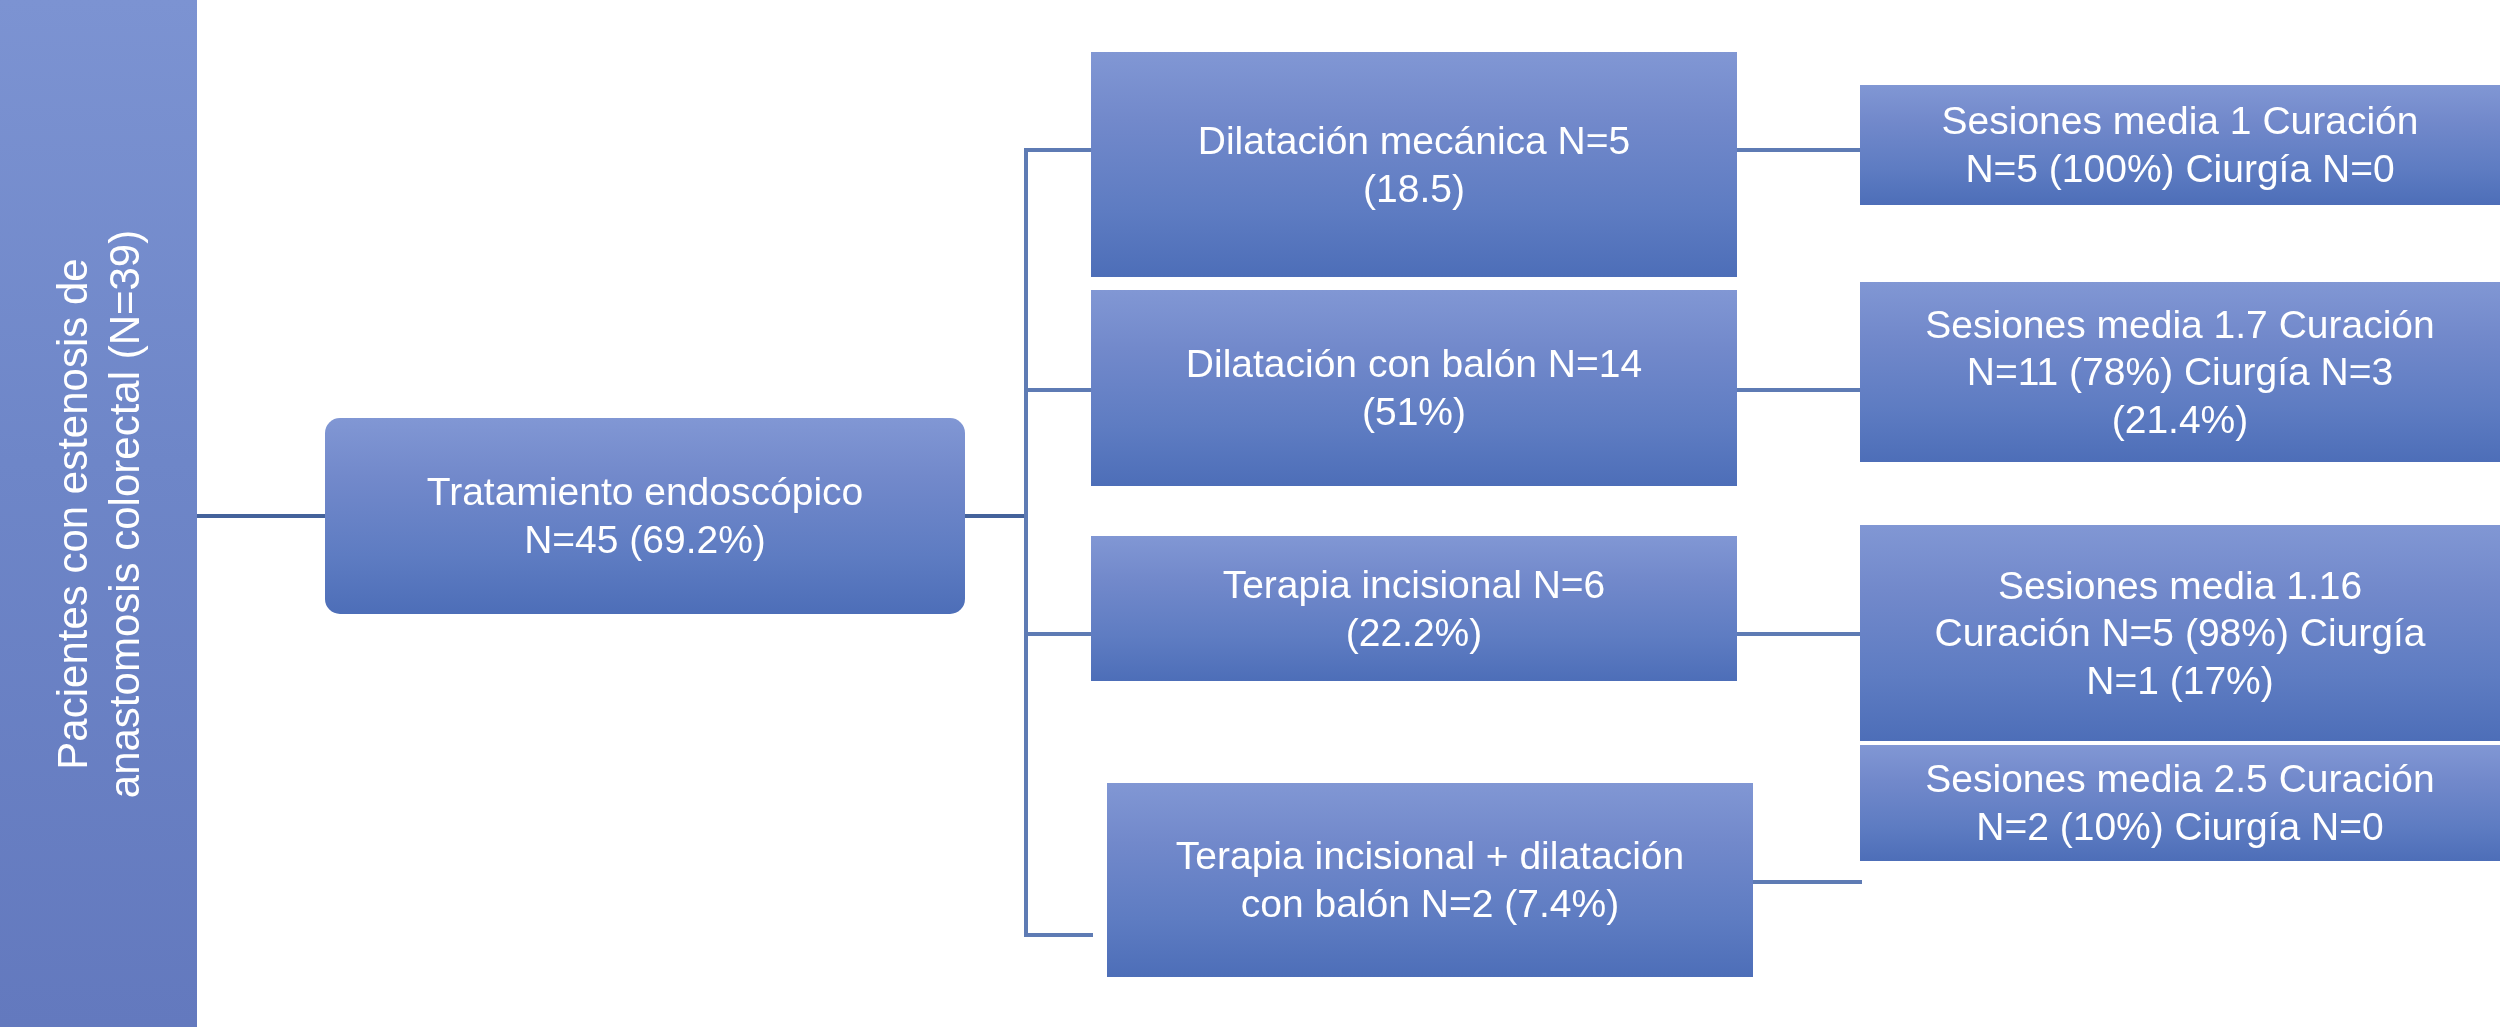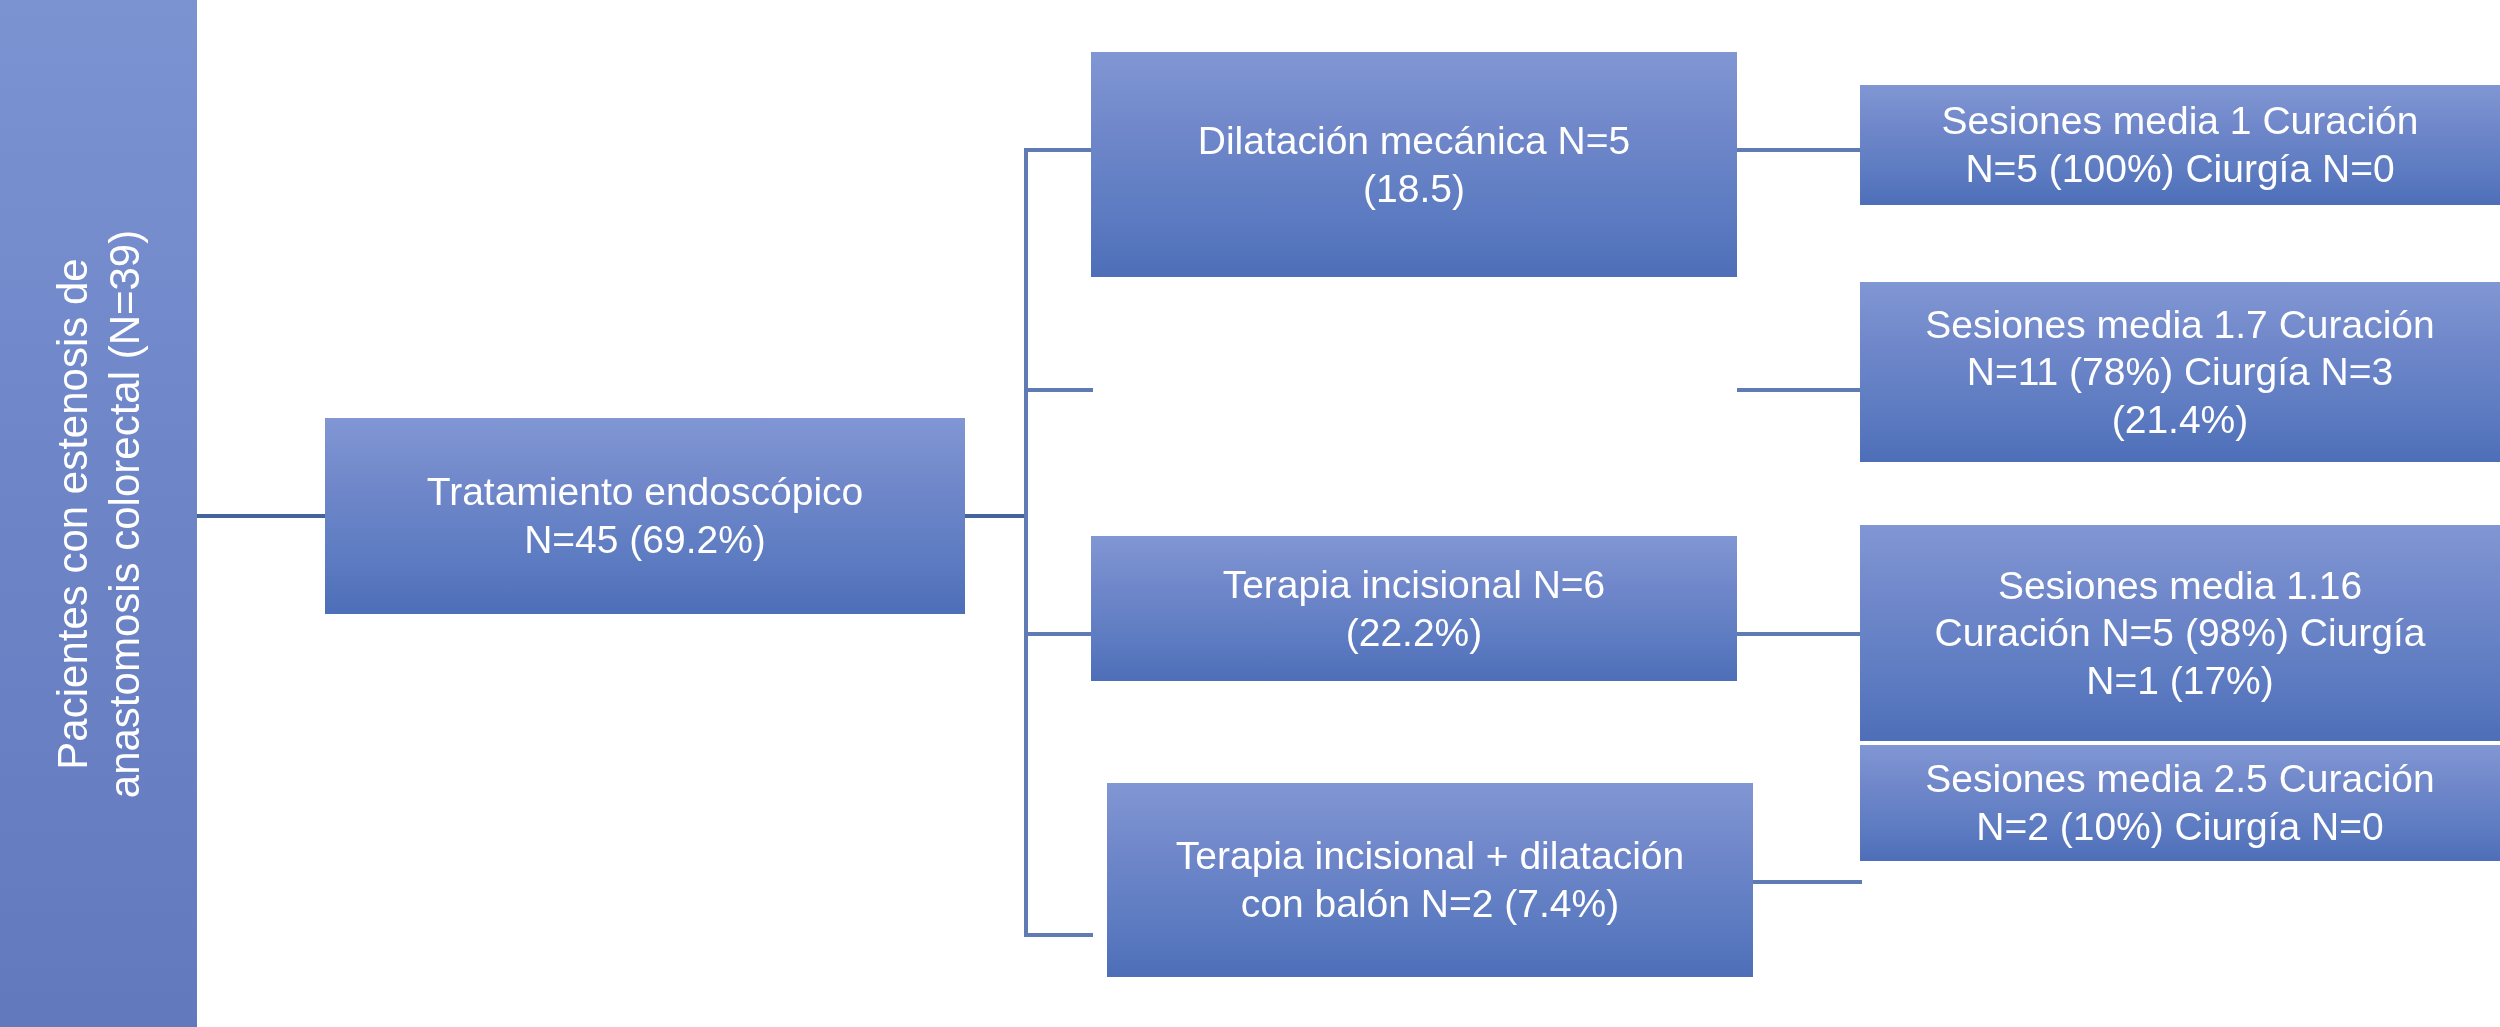--- a/index.html
+++ b/index.html
@@ -63,20 +63,21 @@
     width: 100%;
   }
   .node .txt .l { display: block; }
 
   
   #node-root {
     left: 325px;
     top: 418px;
     width: 640px;
     height: 196px;
+    border-radius: 15px;
   }
 
   
   .node-mid {
     left: 1091px;
     width: 646px;
   }
   #node-mid-0 { top: 52px;  height: 225px; }
   #node-mid-1 { top: 290px; height: 196px; }
   #node-mid-2 { top: 536px; height: 145px; }
@@ -135,20 +136,26 @@
     </div>
   </div>
 
   <div class="node node-mid" id="node-mid-0">
     <div class="txt">
       <span class="l">Dilatación mecánica N=5</span>
       <span class="l">(18.5)</span>
     </div>
   </div>
 
+  <div class="node node-mid" id="node-mid-1">
+    <div class="txt">
+      <span class="l">Dilatación con balón N=14</span>
+      <span class="l">(51%)</span>
+    </div>
+  </div>
 
   <div class="node node-mid" id="node-mid-2">
     <div class="txt">
       <span class="l">Terapia incisional N=6</span>
       <span class="l">(22.2%)</span>
     </div>
   </div>
 
   <div class="node node-mid" id="node-mid-3">
     <div class="txt">

